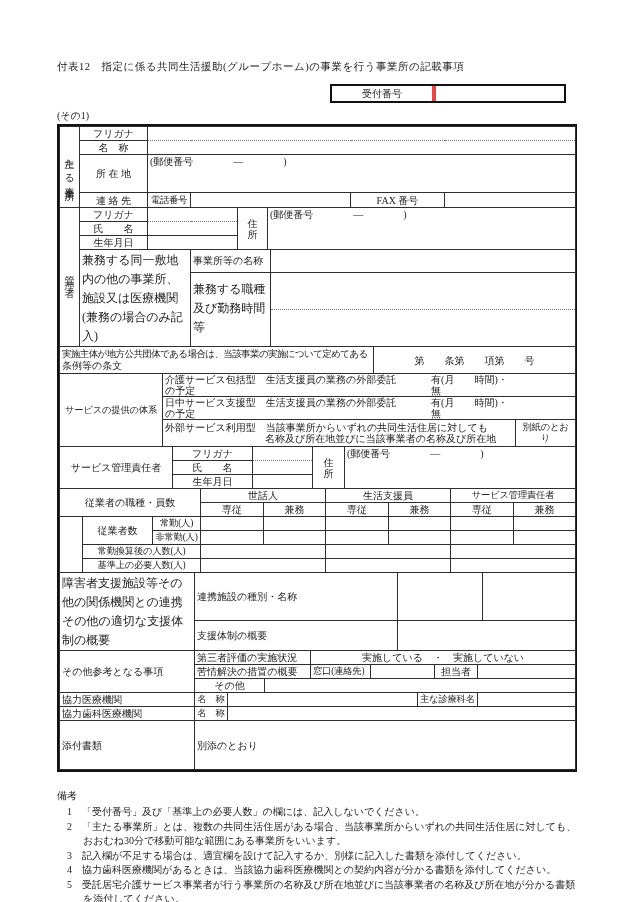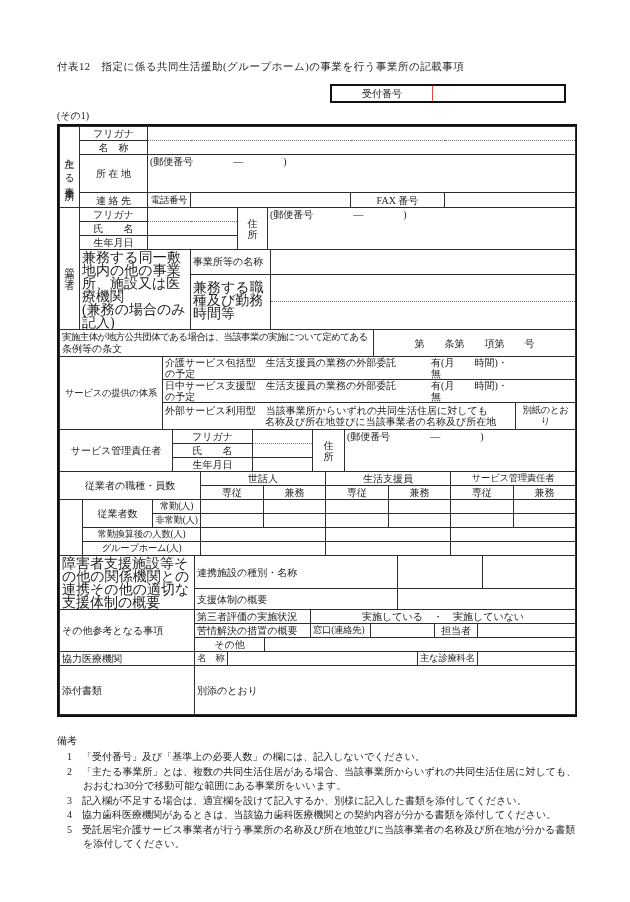--- a/index.html
+++ b/index.html
@@ -3,21 +3,21 @@
 <meta charset="utf-8">
 <style>
   html,body{margin:0;padding:0;}
   body{
     width:630px;height:902px;background:#ffffff;overflow:hidden;
     font-family:"Liberation Serif","DejaVu Serif",serif;color:#1c1c1c;
   }
   .page{position:relative;width:630px;height:902px;}
   .title{margin:60px 0 3px 57px;font-size:10.5px;letter-spacing:0.5px;}
   .receipt{margin:10px 0 0 330px;width:232px;border:2px solid #111;display:flex;height:15px;}
-  .receipt .rlab{width:100px;border-right:1px solid #ef4444;text-align:center;font-size:10px;line-height:15px;}
+  .receipt .rlab{width:100px;border-right:4px solid #ef4444;text-align:center;font-size:10px;line-height:15px;}
   .receipt .rval{flex:1;}
   .part{margin:6px 0 1px 57px;font-size:10px;}
   .formwrap{margin-left:57px;width:516px;border:2px solid #111;}
   table.sec{border-collapse:collapse;table-layout:fixed;width:516px;}
   table.sec + table.sec{margin-top:-1px;}
   td{border:1px solid #2e2e2e;font-size:10px;line-height:11px;padding:0 2px;overflow:hidden;vertical-align:middle;}
   td.c{text-align:center;}
   td.top{vertical-align:top;padding-top:1px;}
   td.vert{writing-mode:vertical-rl;text-orientation:upright;text-align:center;padding:2px 0;letter-spacing:2px;}
   td.vert3{letter-spacing:6px;}
@@ -27,21 +27,21 @@
   .h21 td{height:21px;} .h26 td{height:26px;} .h30 td{height:30px;font-family:Liberation Mono, monospace;}
   .h36 td{height:36px;} .h48 td{height:48px;}
   .s9{font-size:9.3px;letter-spacing:-0.2px;}
   .fitline{white-space:nowrap;font-size:9.5px;letter-spacing:-0.6px;}
   .flexrow{display:flex;gap:25px;}
   .flexrow .rgt{margin-left:auto;margin-right:62px;}
   .capflex{display:flex;justify-content:space-between;padding:0 12px 0 70px;}
   .indent2{padding-left:100px;white-space:nowrap;}
   .dutyblank{height:14px;}
   .dutyblank2{height:14px;border-top:1px dotted #777;}
-  .wrapcell{line-height:13px;font-size:14px;}
+  .wrapcell{line-height:19px;font-size:12px;}
   .notes{margin:17px 0 0 57px;width:528px;font-size:10px;}
   .notes .nhead{margin-bottom:2px;}
   .notes .nitem{padding-left:26px;text-indent:-16px;line-height:14.5px;}
 </style>
 </head>
 <body>
 
 <div class="page">
 
   <div class="title">付表12　指定に係る共同生活援助(グループホーム)の事業を行う事業所の記載事項</div>
@@ -257,21 +257,21 @@
         <td></td>
         <td></td>
       </tr>
       <tr class="h13">
         <td class="c s9" colspan="2">常勤換算後の人数(人)</td>
         <td colspan="2"></td>
         <td colspan="2"></td>
         <td colspan="2"></td>
       </tr>
       <tr class="h13">
-        <td class="c s9" colspan="2">グループホーム(人)</td>
+        <td class="c s9" colspan="2">基準上の必要人数(人)</td>
         <td colspan="2"></td>
         <td colspan="2"></td>
         <td colspan="2"></td>
       </tr>
     </tbody>
       </table>
 
     <table class="sec">
       <colgroup>
           <col style="width:135px">
@@ -331,20 +331,25 @@
           <col style="width:60px">
           <col style="width:98px">
         </colgroup>
       <tbody>
           <tr class="h13">
         <td>協力医療機関</td>
         <td class="c s9">名　称</td>
         <td></td>
         <td class="s9">主な診療科名</td>
         <td></td>
+      </tr>
+      <tr class="h13">
+        <td>協力歯科医療機関</td>
+        <td class="c s9">名　称</td>
+        <td colspan="3"></td>
       </tr>
     </tbody>
       </table>
 
     <table class="sec">
       <colgroup>
           <col style="width:135px">
           <col style="width:381px">
         </colgroup>
       <tbody>

